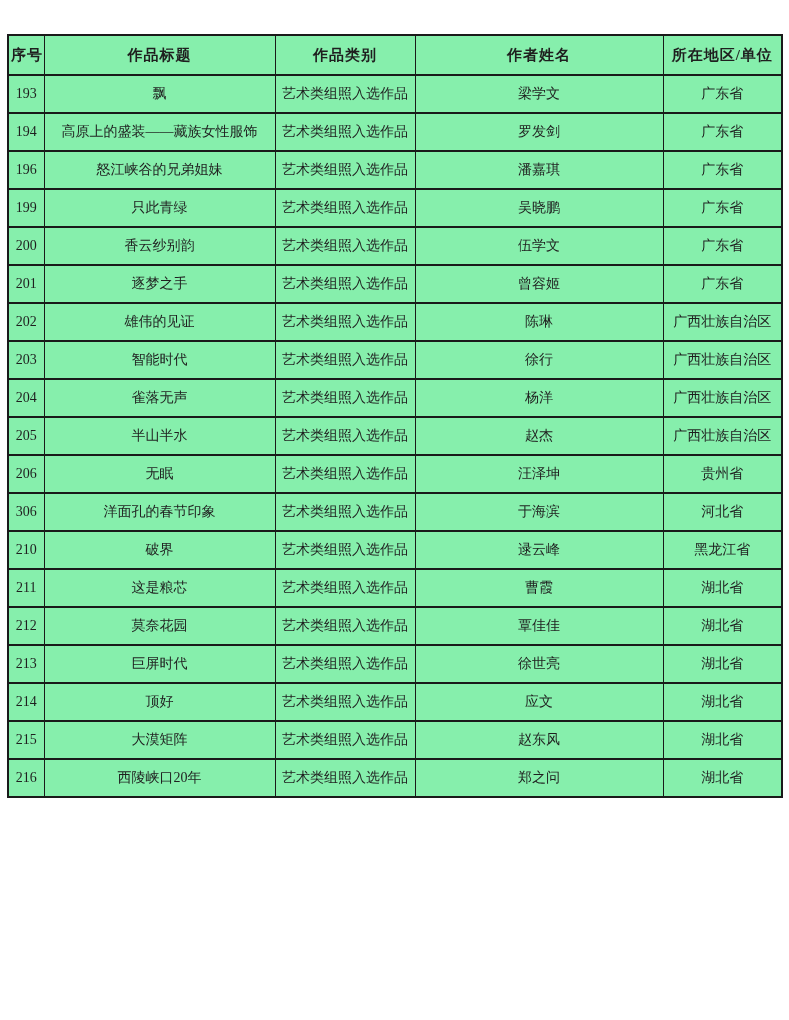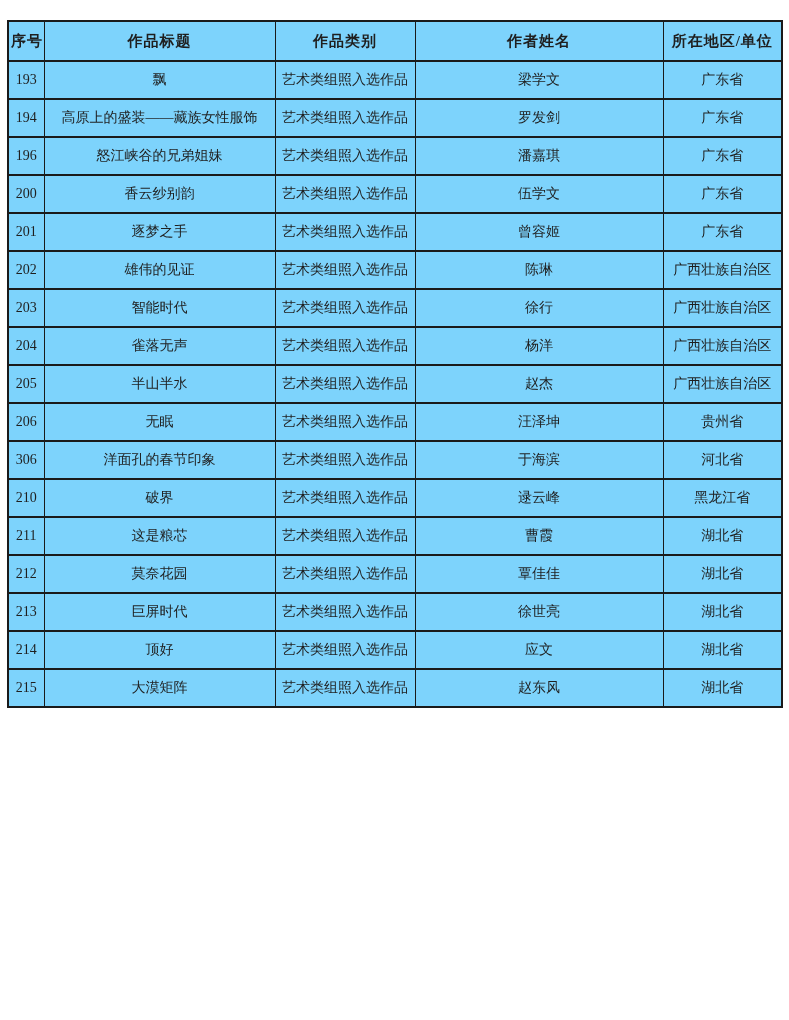--- a/index.html
+++ b/index.html
@@ -13,25 +13,25 @@
   }
   .page {
     position: relative;
     width: 789px;
     height: 1020px;
     background: #ffffff;
   }
   table.works {
     position: absolute;
     left: 7px;
-    top: 20px;
+    top: 34px;
     width: 774px;
     border-collapse: collapse;
     table-layout: fixed;
-    background: #7dd3fc;
+    background: #86efac;
   }
   table.works th,
   table.works td {
     border-style: solid;
     border-color: #1a1a1a;
     border-width: 2px 1px; 
     text-align: center;
     vertical-align: middle;
     color: #1f1f1f;
     padding: 0 2px;
@@ -95,20 +95,27 @@
           <td>广东省</td>
         </tr>
         <tr>
           <td>196</td>
           <td>怒江峡谷的兄弟姐妹</td>
           <td>艺术类组照入选作品</td>
           <td>潘嘉琪</td>
           <td>广东省</td>
         </tr>
         <tr>
+          <td>199</td>
+          <td>只此青绿</td>
+          <td>艺术类组照入选作品</td>
+          <td>吴晓鹏</td>
+          <td>广东省</td>
+        </tr>
+        <tr>
           <td>200</td>
           <td>香云纱别韵</td>
           <td>艺术类组照入选作品</td>
           <td>伍学文</td>
           <td>广东省</td>
         </tr>
         <tr>
           <td>201</td>
           <td>逐梦之手</td>
           <td>艺术类组照入选作品</td>
@@ -190,17 +197,24 @@
           <td>顶好</td>
           <td>艺术类组照入选作品</td>
           <td>应文</td>
           <td>湖北省</td>
         </tr>
         <tr>
           <td>215</td>
           <td>大漠矩阵</td>
           <td>艺术类组照入选作品</td>
           <td>赵东风</td>
+          <td>湖北省</td>
+        </tr>
+        <tr>
+          <td>216</td>
+          <td>西陵峡口20年</td>
+          <td>艺术类组照入选作品</td>
+          <td>郑之问</td>
           <td>湖北省</td>
         </tr>
       </tbody>
   </table>
 </div>
 
 </body></html>

